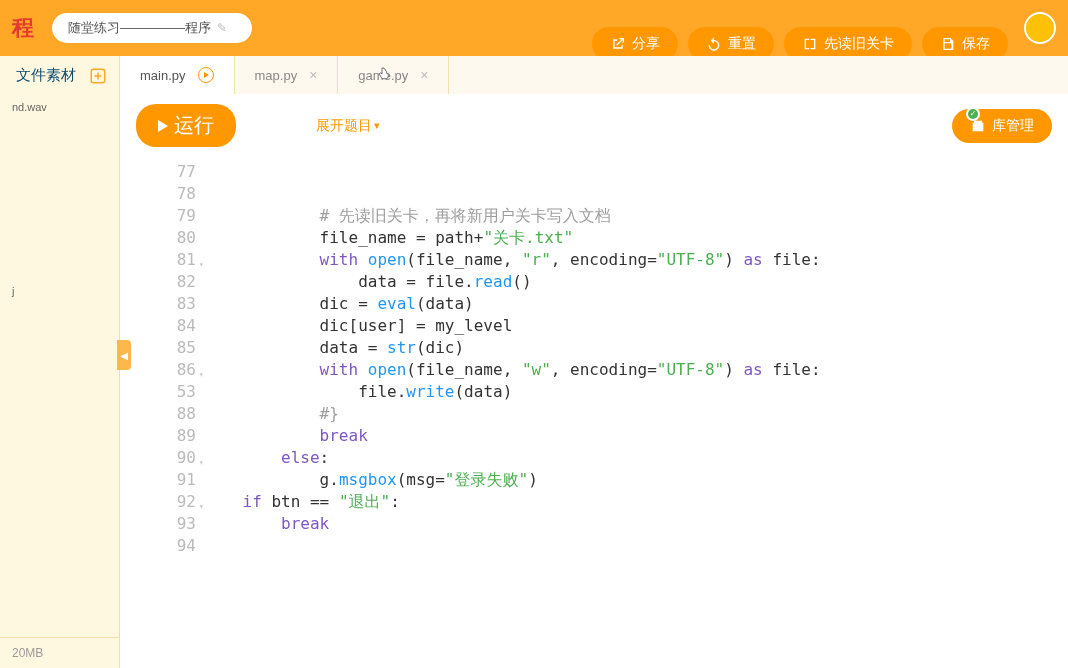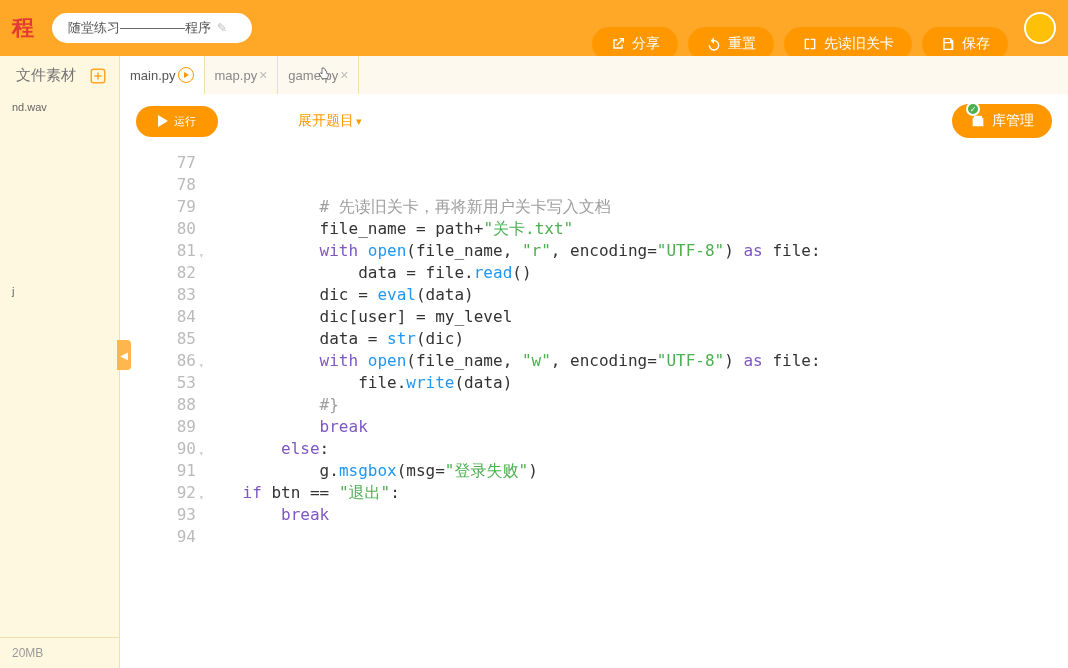--- a/index.html
+++ b/index.html
@@ -9,36 +9,36 @@
 .logo-char { color: #e53935; font-size: 22px; font-weight: bold; margin-right: 8px; }
 .title-input { background: #fff; border-radius: 20px; padding: 6px 16px; min-width: 200px; display: flex; align-items: center; gap: 6px; color: #555; font-size: 13px; }
 .title-input .pencil { color: #bbb; font-size: 12px; }
 .header-spacer { flex: 1; }
 .hbtn { background: #ff9800; color: #fff; border: none; border-radius: 20px; padding: 8px 18px; font-size: 14px; display: flex; align-items: center; gap: 6px; cursor: pointer; margin-top: 32px; }
 .hbtn svg { width: 16px; height: 16px; fill: #fff; }
 .avatar { width: 32px; height: 32px; border-radius: 50%; background: #ffc107; border: 2px solid #fff; margin-left: 6px; }
 
 .main { display: flex; height: calc(100% - 56px); }
 .sidebar { width: 120px; background: #fff8e1; border-right: 1px solid #f0e0b0; display: flex; flex-direction: column; }
-.sidebar-header { display: flex; align-items: center; justify-content: space-between; padding: 10px 12px 10px 16px; color: #737373; font-size: 15px; }
+.sidebar-header { display: flex; align-items: center; justify-content: space-between; padding: 10px 12px 10px 16px; color: #0c4a6e; font-size: 15px; }
 .sidebar-header svg { width: 18px; height: 18px; stroke: #ffa726; fill: none; stroke-width: 2; }
 .file-item { padding: 6px 12px; color: #666; font-size: 11px; }
 .sidebar-footer { margin-top: auto; padding: 8px 12px; color: #999; font-size: 12px; border-top: 1px solid #f0e0b0; }
 .collapse-handle { position: absolute; left: 117px; top: 340px; width: 14px; height: 30px; background: #ffb74d; border-radius: 0 4px 4px 0; display: flex; align-items: center; justify-content: center; color: #fff; font-size: 10px; cursor: pointer; }
 
 .editor-area { flex: 1; background: #fff; display: flex; flex-direction: column; }
 .tabs { display: flex; height: 38px; background: #fef9ef; }
-.tab { padding: 0 10px; display: flex; align-items: center; gap: 2px; color: #888; font-size: 13px; cursor: pointer; border-right: 1px solid #f0e0b0; position: relative; }
+.tab { padding: 0 20px; display: flex; align-items: center; gap: 12px; color: #888; font-size: 13px; cursor: pointer; border-right: 1px solid #f0e0b0; position: relative; }
 .tab.active { background: #fff; color: #555; }
 .tab .play-circle { width: 16px; height: 16px; border: 1.5px solid #ff9800; border-radius: 50%; display: flex; align-items: center; justify-content: center; }
 .tab .play-circle::after { content: ""; border-left: 5px solid #ff9800; border-top: 3px solid transparent; border-bottom: 3px solid transparent; margin-left: 1px; }
 .tab .close { color: #bbb; font-size: 14px; }
 
 .toolbar { display: flex; align-items: center; padding: 10px 16px; gap: 20px; background: #fff; }
-.run-btn { background: #ff9800; color: #fff; border: none; border-radius: 20px; padding: 8px 22px; font-size: 11px; display: flex; align-items: center; gap: 6px; cursor: pointer; }
+.run-btn { background: #ff9800; color: #fff; border: none; border-radius: 20px; padding: 8px 22px; font-size: 20px; display: flex; align-items: center; gap: 6px; cursor: pointer; }
 .run-btn::before { content: ""; border-left: 10px solid #fff; border-top: 6px solid transparent; border-bottom: 6px solid transparent; }
 .expand-link { color: #ff9800; font-size: 14px; cursor: pointer; display: flex; align-items: center; gap: 2px; margin-left: 60px; }
 .expand-link::after { content: "▾"; font-size: 11px; }
 .toolbar-spacer { flex: 1; }
 .lib-btn { background: #ff9800; color: #fff; border: none; border-radius: 20px; padding: 8px 18px; font-size: 14px; display: flex; align-items: center; gap: 6px; cursor: pointer; position: relative; }
 .lib-btn svg { width: 16px; height: 16px; fill: #fff; }
 .lib-badge { position: absolute; top: -2px; left: 14px; width: 14px; height: 14px; background: #4caf50; border-radius: 50%; border: 2px solid #fff; display: flex; align-items: center; justify-content: center; color: #fff; font-size: 8px; }
 
 .code-area { flex: 1; display: flex; overflow: auto; font-family: Consolas, Monaco, monospace; font-size: 16px; line-height: 22px; }
 .gutter { width: 56px; text-align: right; color: #bbb; padding: 4px 8px 4px 0; user-select: none; background: #fff; margin-left: 28px; }

